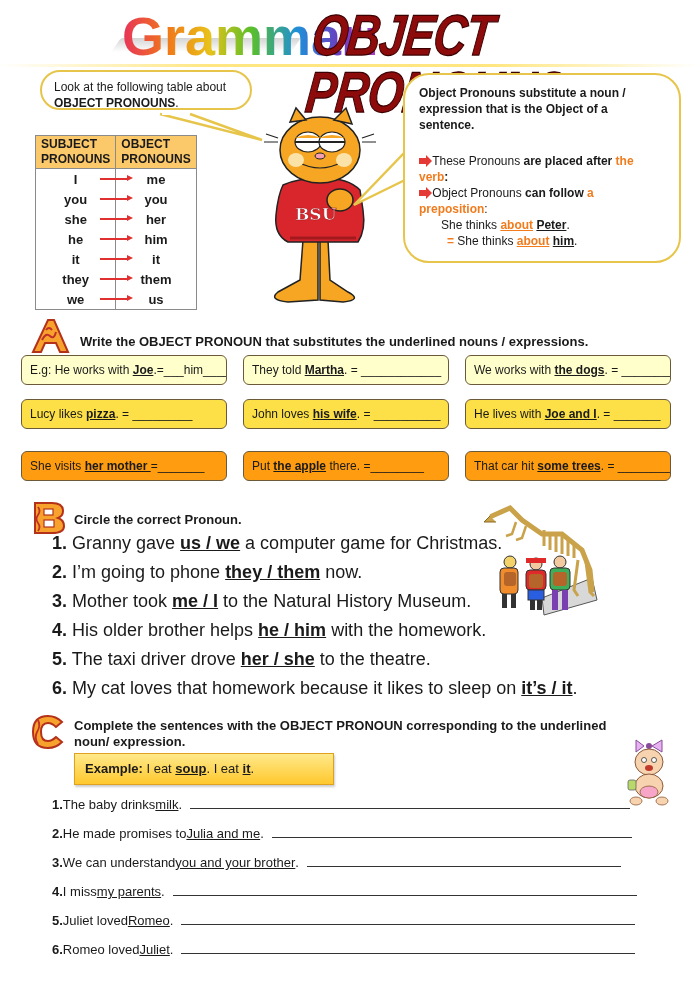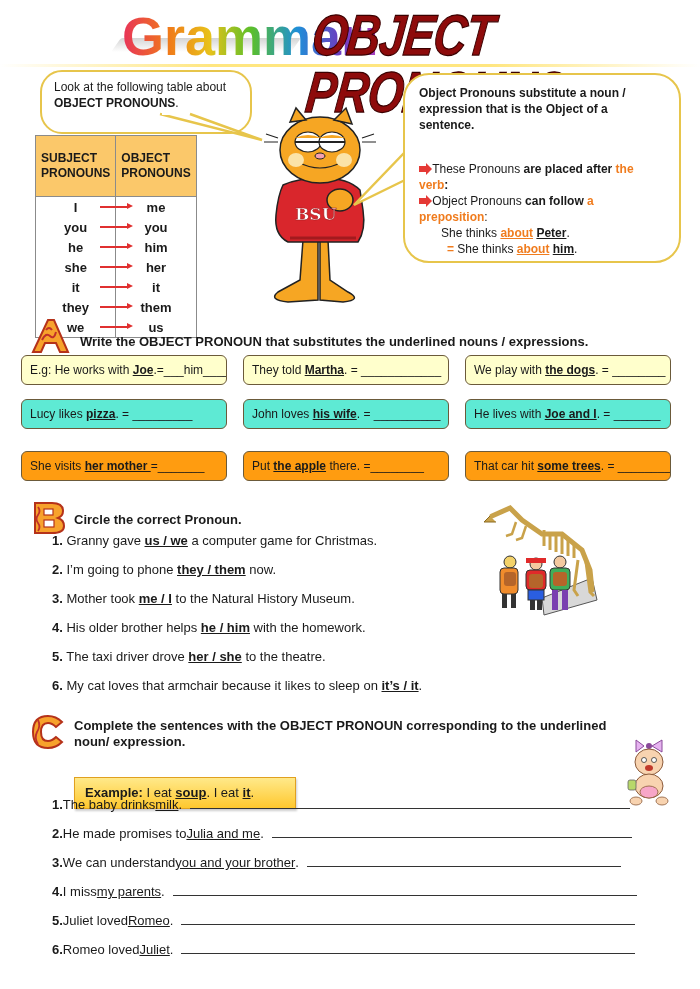--- a/index.html
+++ b/index.html
@@ -14,56 +14,56 @@
     text-shadow: none; line-height: 48px; text-align: right; }
   .title-grammar-shadow { left: 116px; top: 38px; width: 180px; height: 14px;
     background: linear-gradient(180deg, rgba(160,160,160,0.45), rgba(200,200,200,0)); transform: skewX(-35deg); border-radius: 2px; }
   .title-main { left: 316px; top: 6px; font-size: 46px; font-weight: bold; font-style: italic; color: #8e0b0b;
     letter-spacing: -1px; transform: scaleY(1.25) skewX(-8deg); transform-origin: left top; line-height: 46px;
     -webkit-text-stroke: 1px #3a0000; font-family: "Liberation Sans Narrow","Liberation Sans", sans-serif; }
   .title-rule { left: 0; top: 64px; width: 700px; height: 3px; background: linear-gradient(90deg, #fff 0%, #ffe680 30%, #ffe680 70%, #fff 100%); }
 
   
   .bubble { border: 2.5px solid #e7c54b; border-radius: 22px; background: #ffffff; }
-  .bubble-left { left: 40px; top: 70px; width: 212px; height: 64px; padding: 7px 12px; box-sizing: border-box;
+  .bubble-left { left: 40px; top: 70px; width: 212px; height: 40px; padding: 7px 12px; box-sizing: border-box;
     font-size: 12px; line-height: 16px; }
   .bubble-right { left: 403px; top: 73px; width: 278px; height: 190px; padding: 10px 14px; box-sizing: border-box;
     font-size: 12px; line-height: 16px; border-radius: 26px; }
   .b { font-weight: bold; }
   .org { color: #f07c1e; font-weight: bold; }
   .u { text-decoration: underline; }
 
   
   .ptable { left: 35px; top: 135px; width: 161px; border-collapse: collapse; font-size: 12px; }
-  .ptable th { background: #fbc86a; border: 1px solid #8b8b8b; text-align: left; padding: 15px 5px; font-weight: bold; line-height: 15px; }
+  .ptable th { background: #fbc86a; border: 1px solid #8b8b8b; text-align: left; padding: 1px 5px; font-weight: bold; line-height: 15px; }
   .ptable td { border-left: 1px solid #8b8b8b; border-right: 1px solid #8b8b8b; text-align: center; font-weight: bold; font-size: 13px;
     height: 20px; padding: 0; }
   .ptable tr:last-child td { border-bottom: 1px solid #8b8b8b; }
   .arrow-cell { position: relative; }
   .arr { position: absolute; left: -16px; top: 9px; width: 28px; height: 1.5px; background: #e03030; }
   .arr::after { content: ""; position: absolute; right: -5px; top: -3px; border-left: 6px solid #e03030; border-top: 3.5px solid transparent; border-bottom: 3.5px solid transparent; }
 
   .red-arrow { display: inline-block; width: 8px; height: 6px; background: #e53935; position: relative; margin-right: 2px; vertical-align: 1px; }
   .red-arrow::after { content: ""; position: absolute; right: -5px; top: -3px; border-left: 6px solid #e53935; border-top: 6px solid transparent; border-bottom: 6px solid transparent; }
   .sec-title { font-weight: bold; font-size: 13px; }
 
   
   .exbox { position: absolute; width: 206px; height: 30px; border: 1.3px solid #6b5a3a; border-radius: 6px; box-sizing: border-box;
     padding: 0 8px; font-size: 12px; line-height: 28px; white-space: nowrap; overflow: hidden; font-family: "Liberation Sans", sans-serif; }
   .exbox .k { font-weight: bold; text-decoration: underline; }
   .row1 { background: #ffffcc; }
-  .row2 { background: #5eead4; }
+  .row2 { background: #fde047; }
   .row3 { background: #ff9c10; }
-  .bitem { position: absolute; left: 52px; font-size: 13px; white-space: nowrap; }
+  .bitem { position: absolute; left: 52px; font-size: 18px; white-space: nowrap; }
   .bitem .n { font-weight: bold; }
   .bitem .k { font-weight: bold; text-decoration: underline; }
 
   
-  .example { left: 74px; top: 753px; width: 222px; height: 32px; background: linear-gradient(180deg,#ffe98a,#ffc82e); border: 1px solid #e0a020;
-    box-sizing: border-box; padding: 0 10px; line-height: 30px; font-size: 13px; box-shadow: 1px 2px 2px rgba(0,0,0,0.2); margin-top: 24px; }
+  .example { left: 74px; top: 753px; width: 260px; height: 32px; background: linear-gradient(180deg,#ffe98a,#ffc82e); border: 1px solid #e0a020;
+    box-sizing: border-box; padding: 0 10px; line-height: 30px; font-size: 13px; box-shadow: 1px 2px 2px rgba(0,0,0,0.2); }
   .citem { position: absolute; left: 52px; font-size: 13px; white-space: nowrap; display: flex; align-items: flex-end; }
   .citem .n { font-weight: bold; }
   .citem .k { font-weight: normal; text-decoration: underline; }
   .citem .line { border-bottom: 1px solid #333; height: 0; margin-left: 8px; margin-bottom: 3px; }
 </style>
 </head>
 <body>
 
 <div class="abs title-grammar-shadow"></div>
 <div class="abs title-grammar">Grammar:</div>
@@ -90,26 +90,26 @@
   <tbody>
     <tr>
         <td>I</td>
         <td class="arrow-cell"><span class="arr"></span><span>me</span></td>
       </tr>
     <tr>
         <td>you</td>
         <td class="arrow-cell"><span class="arr"></span><span>you</span></td>
       </tr>
     <tr>
+        <td>she</td>
+        <td class="arrow-cell"><span class="arr"></span><span>her</span></td>
+      </tr>
+    <tr>
         <td>he</td>
         <td class="arrow-cell"><span class="arr"></span><span>him</span></td>
-      </tr>
-    <tr>
-        <td>she</td>
-        <td class="arrow-cell"><span class="arr"></span><span>her</span></td>
       </tr>
     <tr>
         <td>it</td>
         <td class="arrow-cell"><span class="arr"></span><span>it</span></td>
       </tr>
     <tr>
         <td>they</td>
         <td class="arrow-cell"><span class="arr"></span><span>them</span></td>
       </tr>
     <tr>
@@ -142,21 +142,21 @@
   <path d="M50 62 Q72 74 94 62" fill="none" stroke="#222" stroke-width="1.2"></path>
   <ellipse cx="48" cy="60" rx="8" ry="7" fill="#fbe3a8"></ellipse>
   <ellipse cx="96" cy="60" rx="8" ry="7" fill="#fbe3a8"></ellipse>
   <path d="M30 38 L18 34 M30 42 L16 42 M114 38 L126 34 M114 42 L128 42" stroke="#222" stroke-width="1.2"></path>
 </svg>
 
 <svg class="abs" style="left:350px; top:150px;" width="60" height="60">
   <path d="M55 2 L4 55 L55 30" fill="#fff" stroke="#e7c54b" stroke-width="2.5"></path>
 </svg>
 <div class="abs bubble bubble-right">
-  <div class="b" style="margin-bottom:28px;">Object Pronouns substitute a noun / expression that is the Object of a sentence.</div>
+  <div class="b" style="margin-bottom:20px;">Object Pronouns substitute a noun / expression that is the Object of a sentence.</div>
   <div>
     <span class="red-arrow"></span>
     <span>These Pronouns </span><span class="b">are placed after </span><span class="org">the verb</span><span class="b">:</span>
   </div>
   <div>
     <span class="red-arrow"></span>
     <span>Object Pronouns </span><span class="b">can follow </span><span class="org">a preposition</span><span>:</span>
   </div>
   <div style="padding-left:22px;">
     <span>She thinks </span><span class="org u">about</span> <span class="b u">Peter</span><span>.</span>
@@ -168,21 +168,21 @@
 
 <svg class="abs" style="left:30px; top:318px;" width="40" height="36">
   <path d="M3 34 L18 2 L24 2 L38 34 L30 34 L26 25 L15 25 L11 34 Z" fill="#f7a22c" stroke="#b5321a" stroke-width="2"></path>
   <path d="M12 22 Q16 14 20 18 Q24 22 26 14" fill="none" stroke="#c0302a" stroke-width="2"></path>
   <path d="M16 12 Q19 8 22 12" fill="none" stroke="#c0302a" stroke-width="2"></path>
 </svg>
 <div class="abs sec-title" style="left:80px; top:334px;">Write the OBJECT PRONOUN that substitutes the underlined nouns / expressions.</div>
 
 <div class="exbox row1" style="left:21px; top:355px;"><span>E.g: He works with </span><span class="k">Joe</span><span>.=___him____</span></div>
 <div class="exbox row1" style="left:243px; top:355px;"><span>They told </span><span class="k">Martha</span><span>. = ____________</span></div>
-<div class="exbox row1" style="left:465px; top:355px;"><span>We play with </span><span class="k">the dogs</span><span>. = ________</span></div>
+<div class="exbox row1" style="left:465px; top:355px;"><span>We works with </span><span class="k">the dogs</span><span>. = ________</span></div>
 
 <div class="exbox row2" style="left:21px; top:399px;"><span>Lucy likes </span><span class="k">pizza</span><span>. = _________</span></div>
 <div class="exbox row2" style="left:243px; top:399px;"><span>John loves </span><span class="k">his wife</span><span>. = __________</span></div>
 <div class="exbox row2" style="left:465px; top:399px;"><span>He lives with </span><span class="k">Joe and I</span><span>. = _______</span></div>
 
 <div class="exbox row3" style="left:21px; top:451px;"><span>She visits </span><span class="k">her mother </span><span>=_______</span></div>
 <div class="exbox row3" style="left:243px; top:451px;"><span>Put </span><span class="k">the apple</span><span> there. =________</span></div>
 <div class="exbox row3" style="left:465px; top:451px;"><span>That car hit </span><span class="k">some trees</span><span>. = ________</span></div>
 
 <svg class="abs" style="left:32px; top:501px;" width="34" height="34">
@@ -191,21 +191,21 @@
   <rect x="12" y="19" width="10" height="7" fill="#fff" stroke="#b5321a" stroke-width="1.2"></rect>
   <path d="M6 6 Q9 10 6 14 Q3 18 6 22 Q9 26 6 30" fill="none" stroke="#c0302a" stroke-width="1.8"></path>
 </svg>
 <div class="abs sec-title" style="left:74px; top:512px;">Circle the correct Pronoun.</div>
 
 <div class="bitem" style="top:533px;"><span class="n">1.</span><span> Granny gave </span><span class="k">us / we</span><span> a computer game for Christmas.</span></div>
 <div class="bitem" style="top:562px;"><span class="n">2.</span><span> I’m going to phone </span><span class="k">they / them</span><span> now.</span></div>
 <div class="bitem" style="top:591px;"><span class="n">3.</span><span> Mother took </span><span class="k">me / I</span><span> to the Natural History Museum.</span></div>
 <div class="bitem" style="top:620px;"><span class="n">4.</span><span> His older brother helps </span><span class="k">he / him</span><span> with the homework.</span></div>
 <div class="bitem" style="top:649px;"><span class="n">5.</span><span> The taxi driver drove </span><span class="k">her / she</span><span> to the theatre.</span></div>
-<div class="bitem" style="top:678px;"><span class="n">6.</span><span> My cat loves that armchair because it likes to sleep on </span><span class="k">it’s / it</span><span>.</span></div>
+<div class="bitem" style="top:678px;"><span class="n">6.</span><span> My cat loves that homework because it likes to sleep on </span><span class="k">it’s / it</span><span>.</span></div>
 
 <svg class="abs" style="left:482px; top:500px;" width="130" height="118" viewBox="0 0 130 118">
   <polygon points="60,98 110,78 115,100 62,115" fill="#d8d8d8" stroke="#555" stroke-width="1"></polygon>
   <path d="M10 16 L28 8 L40 20 L60 34 L80 34 L100 50 L108 70 L110 90" fill="none" stroke="#c9a24a" stroke-width="5" stroke-linecap="round"></path>
   <path d="M62 30 L62 46 M68 32 L68 50 M74 34 L74 52 M80 36 L80 54 M86 38 L86 56 M92 42 L92 58" stroke="#c9a24a" stroke-width="3"></path>
   <path d="M96 60 L92 90 L96 96 M104 62 L108 92 L112 96" stroke="#c9a24a" stroke-width="3" fill="none"></path>
   <path d="M34 22 L30 34 L24 36 M44 26 L40 38 L34 40" stroke="#c9a24a" stroke-width="2.5" fill="none"></path>
   <path d="M8 16 L2 22 L14 22" fill="#c9a24a" stroke="#8a6a20" stroke-width="1"></path>
 
   <circle cx="28" cy="62" r="6" fill="#f3d26a" stroke="#333"></circle>

